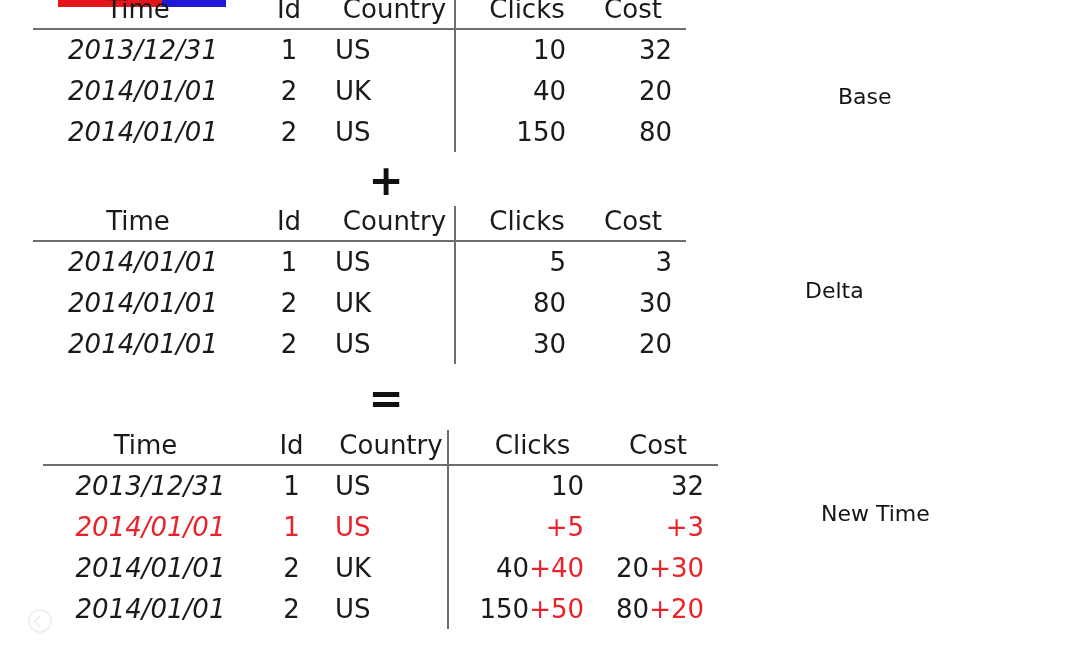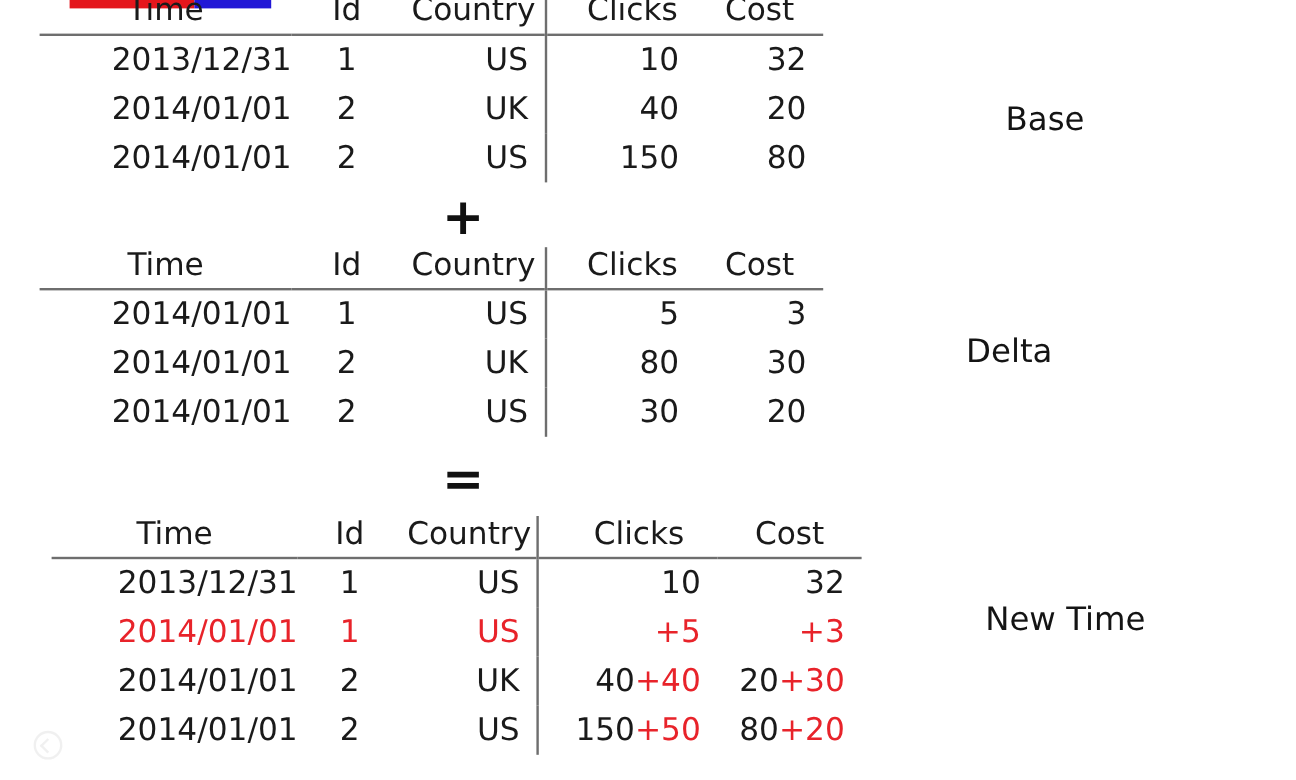--- a/index.html
+++ b/index.html
@@ -42,23 +42,23 @@
     white-space: nowrap;
     vertical-align: middle;
   }
   .dtable thead th {
     text-align: center;
     padding-bottom: 4px;
   }
   .dtable thead tr {
     border-bottom: 2px solid #6e6e6e;
   }
-  .dtable td.c-time { text-align: right; padding-left: 10px; }
+  .dtable td.c-time { text-align: center; padding-left: 10px; font-style: italic; }
   .dtable td.c-id   { text-align: center; }
-  .dtable td.c-ctry { text-align: right; padding-right: 14px; }
+  .dtable td.c-ctry { padding-right: 14px; }
   .dtable td.c-clk, .dtable td.c-cost { text-align: right; padding-right: 14px; }
   .dtable th.c-clk  { padding-left: 18px; }
 
   
   .dtable .c-ctry, .dtable th.h-ctry { border-right: 2px solid #6e6e6e; }
 
   .rowtext-red { color: #e8232a; }
   .delta-red { color: #e8232a; }
 
   
@@ -67,21 +67,21 @@
     font-size: 42px;
     line-height: 1;
     font-weight: 600;
     color: #111;
     text-align: center;
   }
 
   
   .caption {
     position: absolute;
-    font-size: 27px;
+    font-size: 22px;
     color: #141414;
     white-space: nowrap;
   }
 
   
   #watermark {
     position: absolute;
     left: 28px;
     top: 606px;
     width: 132px;

